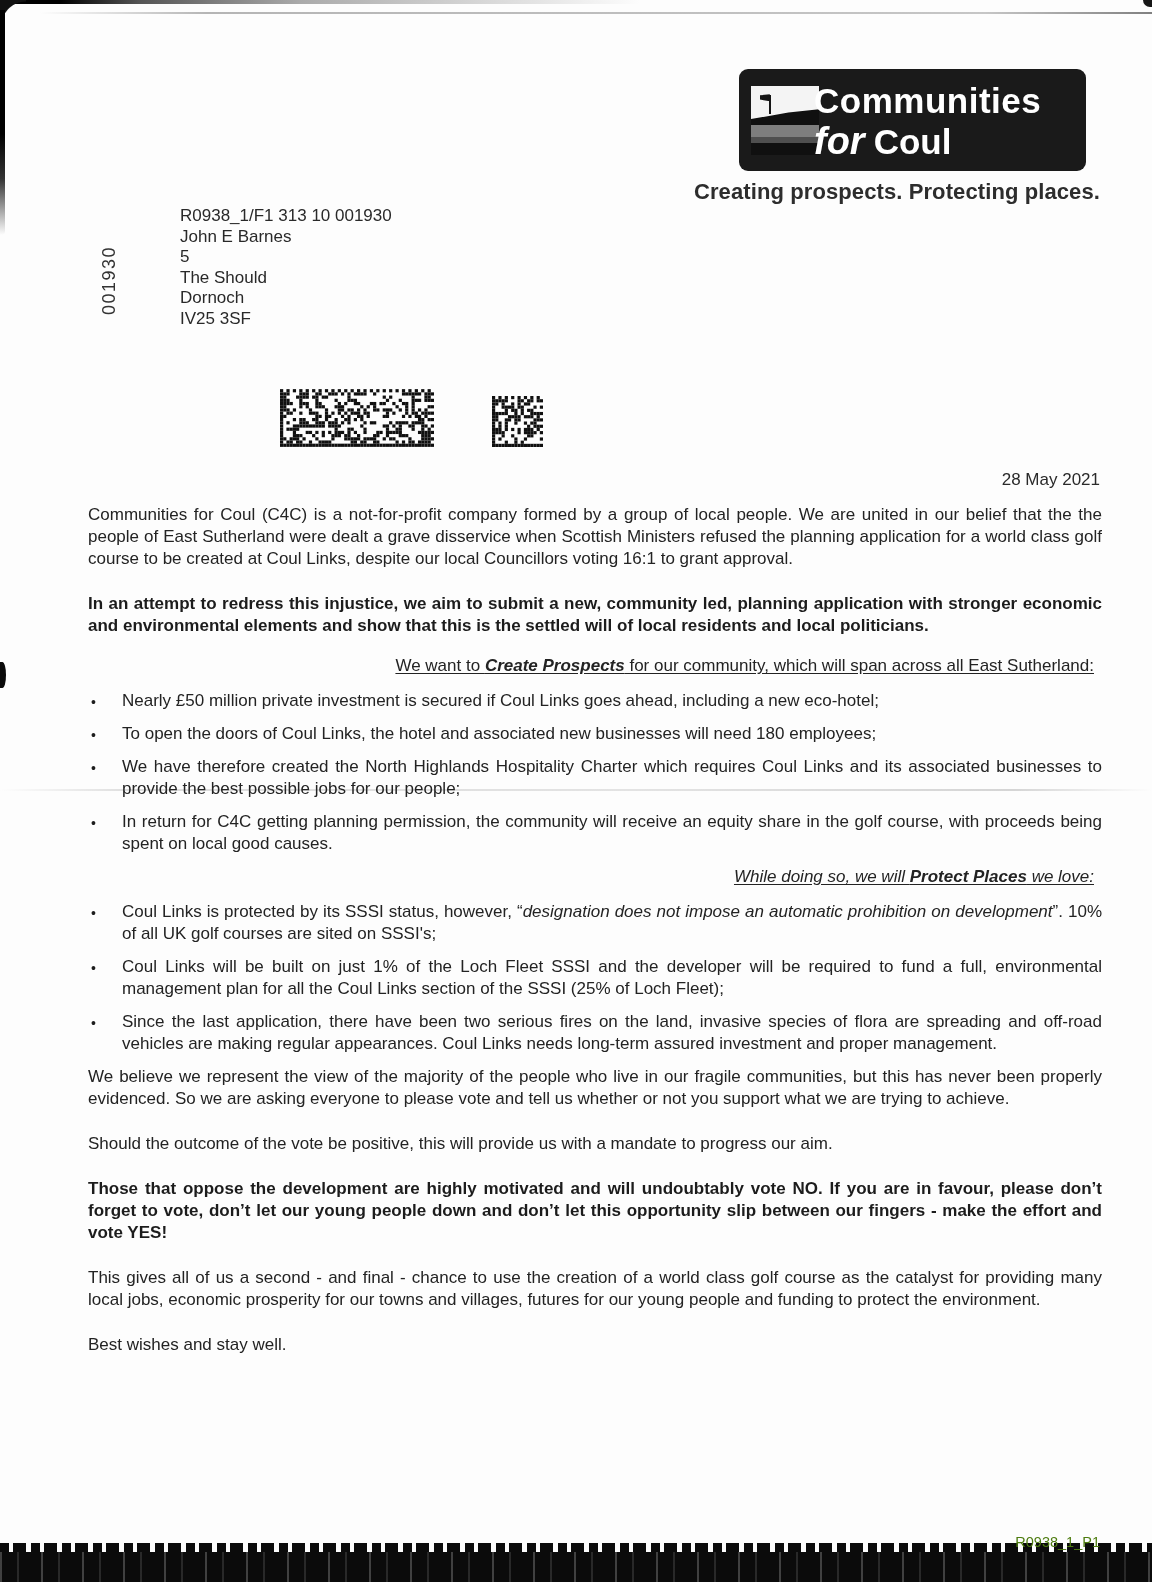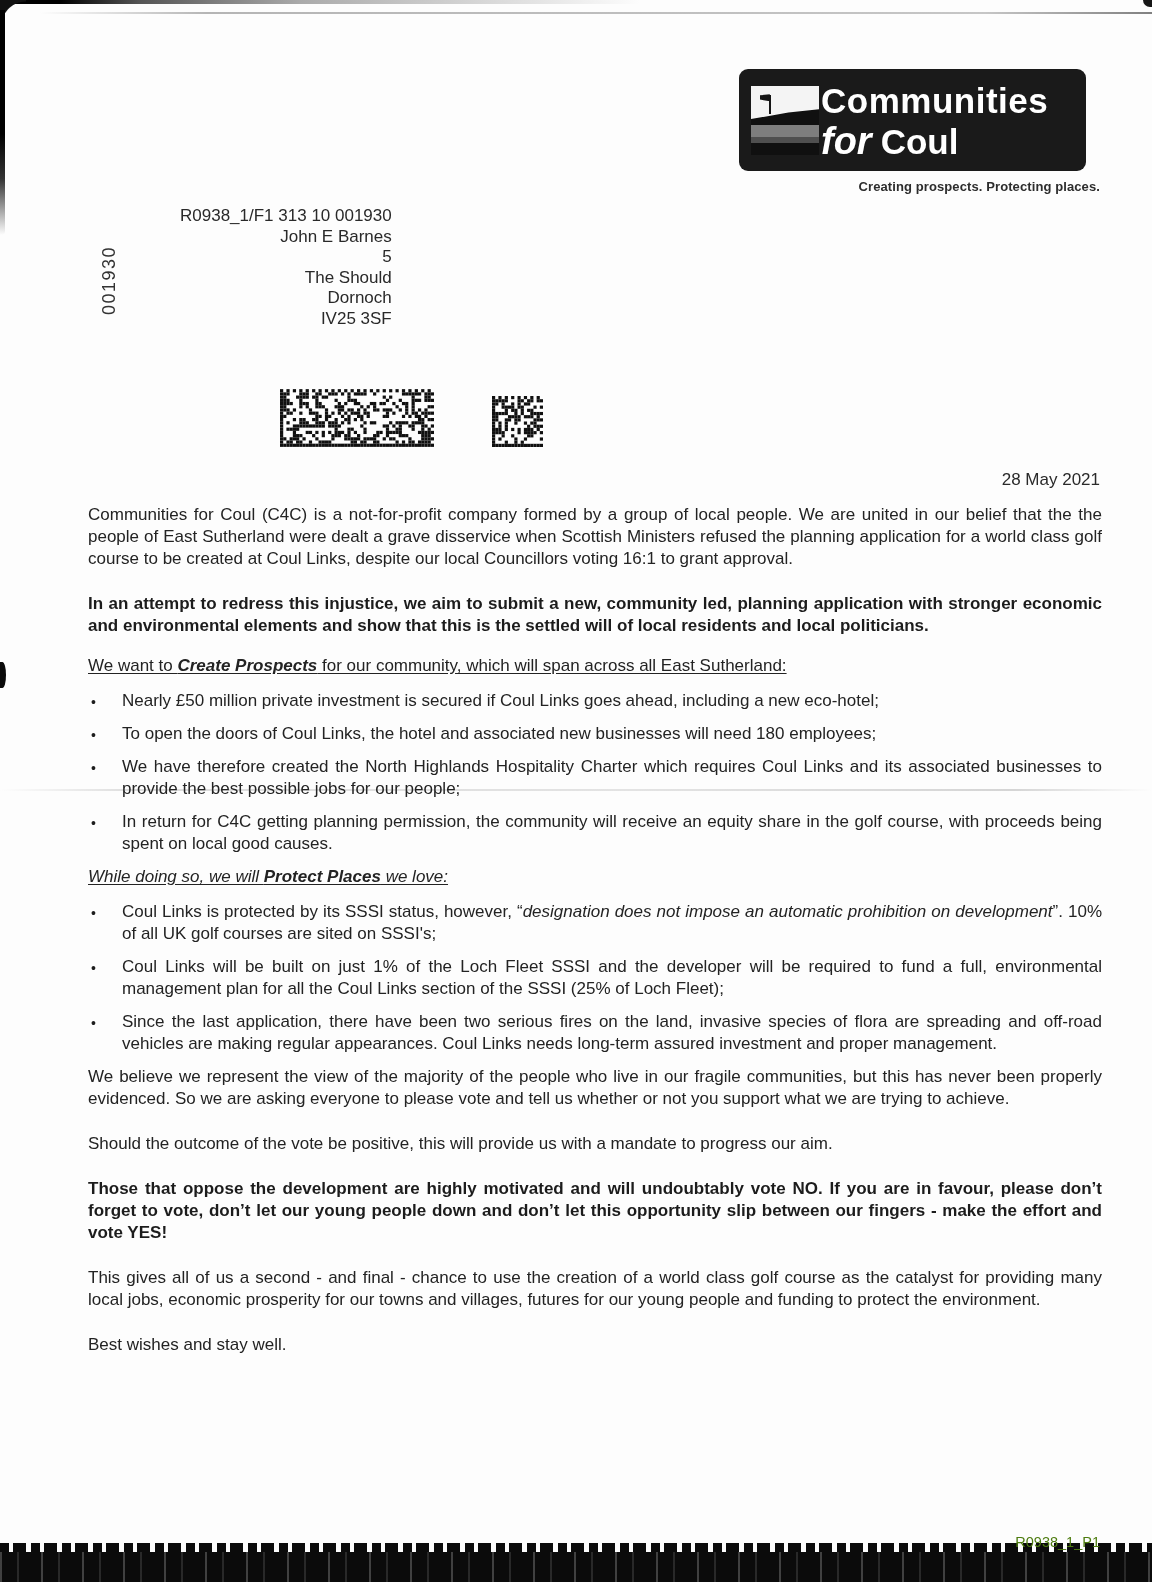--- a/index.html
+++ b/index.html
@@ -30,43 +30,43 @@
   .logo{position:absolute;left:739px;top:69px;width:347px;height:102px;background:#1a1a1a;
         border-radius:9px;}
   .logo-photo{position:absolute;left:12px;top:17px;width:68px;height:69px;background:#101010;overflow:hidden;}
   .lp-sky{position:absolute;left:0;top:0;width:100%;height:48%;background:#f4f4f4;
           clip-path:polygon(0 0,100% 0,100% 70%,55% 80%,0 100%);}
   .lp-pole{position:absolute;left:27%;top:13%;width:2px;height:27%;background:#151515;}
   .lp-flag{position:absolute;left:13%;top:12%;width:10px;height:7px;background:#151515;
            clip-path:polygon(0 15%,100% 0,100% 100%,0 75%);}
   .lp-grass{position:absolute;left:0;top:57%;width:100%;height:17%;background:#8b8b8b;opacity:.9;}
   .lp-grass2{position:absolute;left:0;top:74%;width:100%;height:9%;background:#4f4f4f;}
-  .logo-text{position:absolute;left:82px;top:14px;color:#fff;}
+  .logo-text{position:absolute;left:75px;top:14px;color:#fff;}
   .logo-name1{font-size:35px;font-weight:700;letter-spacing:.5px;line-height:1;}
   .logo-name2{font-size:35px;font-weight:700;line-height:1;margin-top:4px;}
   .logo-for{font-style:italic;font-size:38px;font-weight:700;margin-right:9px;}
   .tagline{position:absolute;top:179px;left:0;right:52px;text-align:right;
-           font-size:13px;font-weight:600;color:#2d2d2d;letter-spacing:.1px;}
+           font-size:22px;font-weight:600;color:#2d2d2d;letter-spacing:.1px;}
 
   
   .vcode{position:absolute;left:99px;top:246px;writing-mode:vertical-rl;transform:rotate(180deg);
          font-size:18px;color:#333;letter-spacing:1.5px;}
-  .addr{position:absolute;left:180px;top:206px;font-size:17px;line-height:20.5px;color:#292929;text-align:right;}
+  .addr{position:absolute;left:180px;top:206px;font-size:17px;line-height:20.5px;color:#292929;}
   .bc1{position:absolute;left:280px;top:389px;fill:#101010;}
   .bc2{position:absolute;left:492px;top:396px;fill:#101010;}
   .date{position:absolute;top:470px;right:52px;font-size:17px;color:#2a2a2a;}
 
   
   .letter-body{position:absolute;left:88px;top:504px;width:1014px;font-size:17px;line-height:22px;}
   .letter-body p{margin:0 0 23px;}
   .par{text-align:justify;}
   .salutation{margin:0 0 27px !important;}
   .bold{font-weight:700;color:#1c1c1c;}
   .mb18{margin-bottom:18px !important;}
-  .heading{text-decoration:underline;text-underline-offset:2px;margin:0 0 13px;}
+  .heading{text-decoration:underline;text-underline-offset:2px;margin:0 8px 13px;text-align:right;}
   .h2{font-style:italic;}
   .bi{font-weight:700;font-style:italic;}
   .it{font-style:italic;}
   ul.bullets{list-style:none;margin:0 0 6px;padding:0;}
   ul.bullets li{position:relative;padding-left:34px;margin:0 0 11px;text-align:justify;}
   .marker{position:absolute;left:3px;top:1px;font-size:14px;color:#1d1d1d;}
 
   .footer-ref{position:absolute;top:1534px;right:52px;font-size:14.5px;color:#4d7c0f;}
 </style>
 </head>

